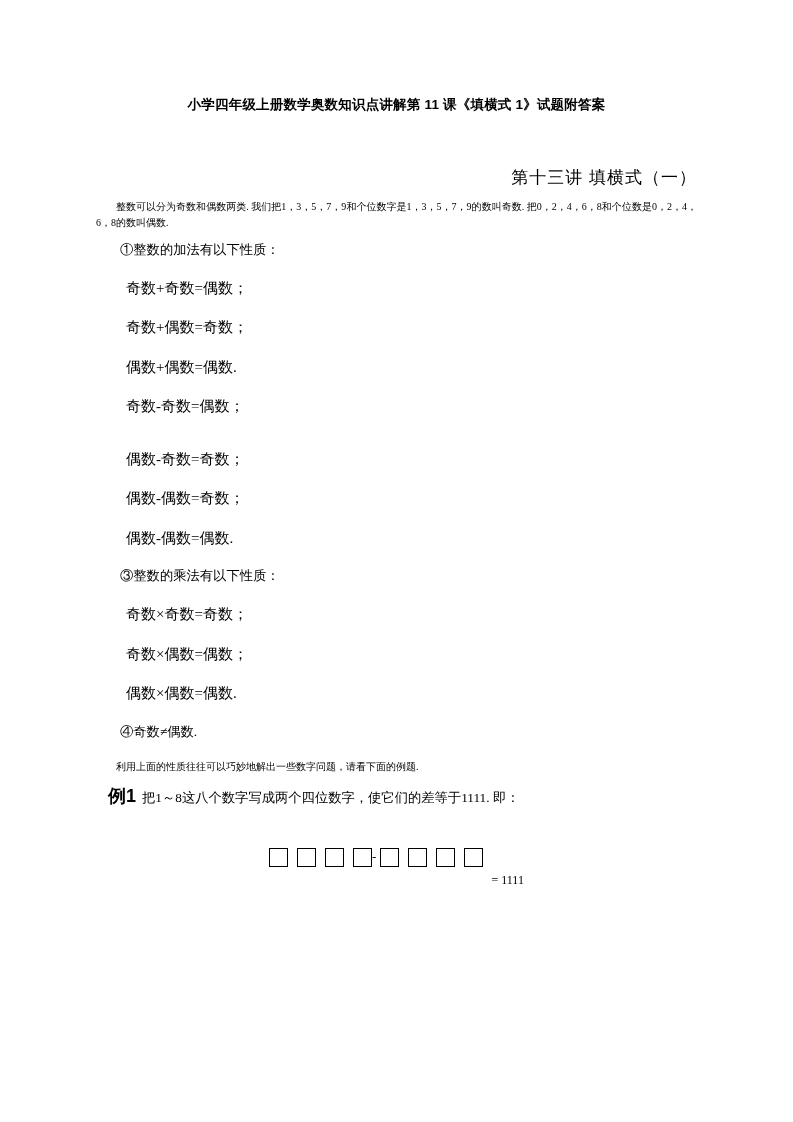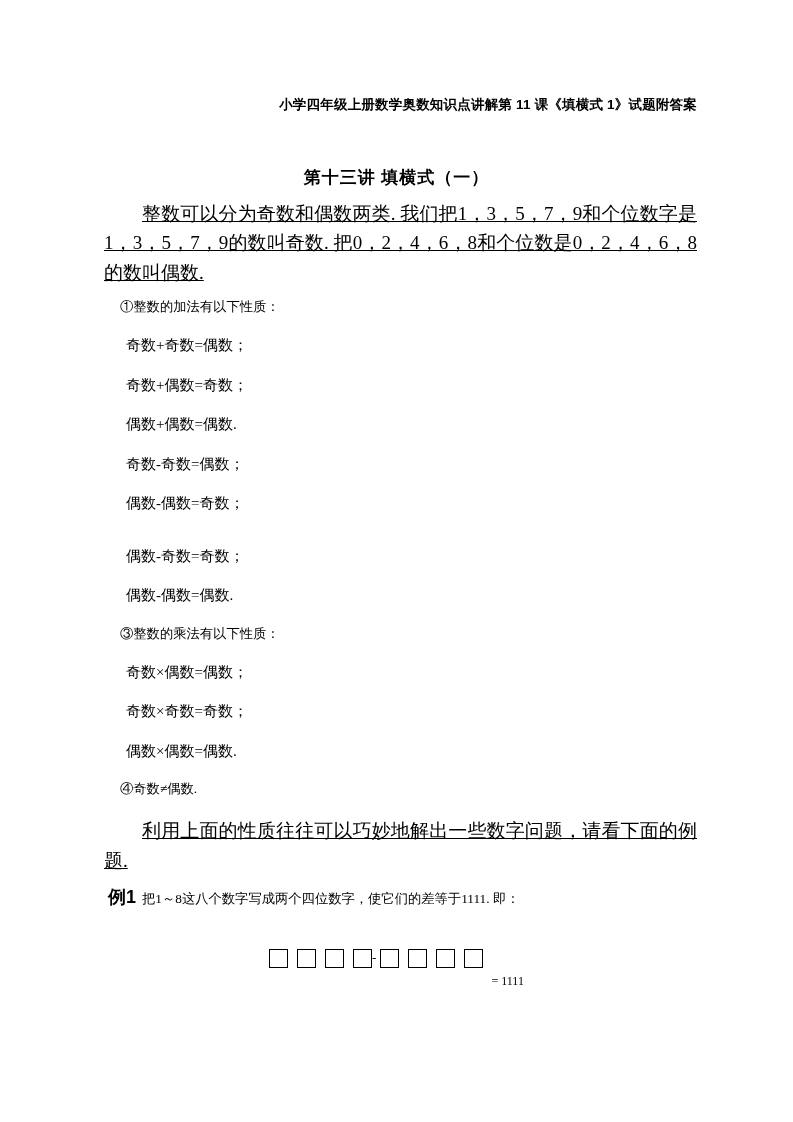--- a/index.html
+++ b/index.html
@@ -16,42 +16,41 @@
     overflow: hidden;
   }
   .page {
     position: relative;
     width: 793px;
     height: 1122px;
     box-sizing: border-box;
     padding: 0 96px;
   }
   .doc-header {
-    text-align: right;
+    text-align: center;
     font-family: "Liberation Sans", "DejaVu Sans", sans-serif;
     font-weight: bold;
     font-size: 13.5px;
     letter-spacing: 0.2px;
     margin-top: 96px;
   }
   .doc-title {
-    text-align: center;
+    text-align: right;
     font-family: "Liberation Sans", "DejaVu Sans", sans-serif;
-    font-weight: bold;
+    font-weight: normal;
     font-size: 17px;
     letter-spacing: 1px;
     margin-top: 52px;
     margin-bottom: 10px;
   }
   p.body-text {
-    font-size: 19px;
+    font-size: 10px;
     line-height: 1.55;
-    margin: 0 0 10px 8px;
+    margin: 0 0 10px 0;
     text-align: justify;
-    text-decoration: underline;
   }
   p.indent2 {
     text-indent: 2em;
   }
   p.rule {
     font-size: 15px;
     line-height: 1.5;
     margin: 0 0 17px 0;
     padding-left: 24px;
   }
@@ -116,27 +115,27 @@
   <div class="doc-title">第十三讲  填横式（一）</div>
 
   <p class="body-text indent2">整数可以分为奇数和偶数两类. 我们把1，3，5，7，9和个位数字是1，3，5，7，9的数叫奇数. 把0，2，4，6，8和个位数是0，2，4，6，8的数叫偶数.</p>
 
   <p class="heading-rule">①整数的加法有以下性质：</p>
   <p class="rule sub">奇数+奇数=偶数；</p>
   <p class="rule sub">奇数+偶数=奇数；</p>
   <p class="rule sub">偶数+偶数=偶数.</p>
 
   <p class="rule sub">奇数-奇数=偶数；</p>
+  <p class="rule sub spaced-gap">偶数-奇数=奇数；</p>
   <p class="rule sub">偶数-偶数=奇数；</p>
-  <p class="rule sub spaced-gap">偶数-奇数=奇数；</p>
   <p class="rule sub">偶数-偶数=偶数.</p>
 
   <p class="heading-rule">③整数的乘法有以下性质：</p>
+  <p class="rule sub">奇数×奇数=奇数；</p>
   <p class="rule sub">奇数×偶数=偶数；</p>
-  <p class="rule sub">奇数×奇数=奇数；</p>
   <p class="rule sub">偶数×偶数=偶数.</p>
 
   <p class="heading-rule">④奇数≠偶数.</p>
 
   <p class="body-text indent2">利用上面的性质往往可以巧妙地解出一些数字问题，请看下面的例题.</p>
 
   <p class="example-line">
     <span class="example-label">例1</span><span>把1～8这八个数字写成两个四位数字，使它们的差等于1111. 即：</span>
   </p>
 

